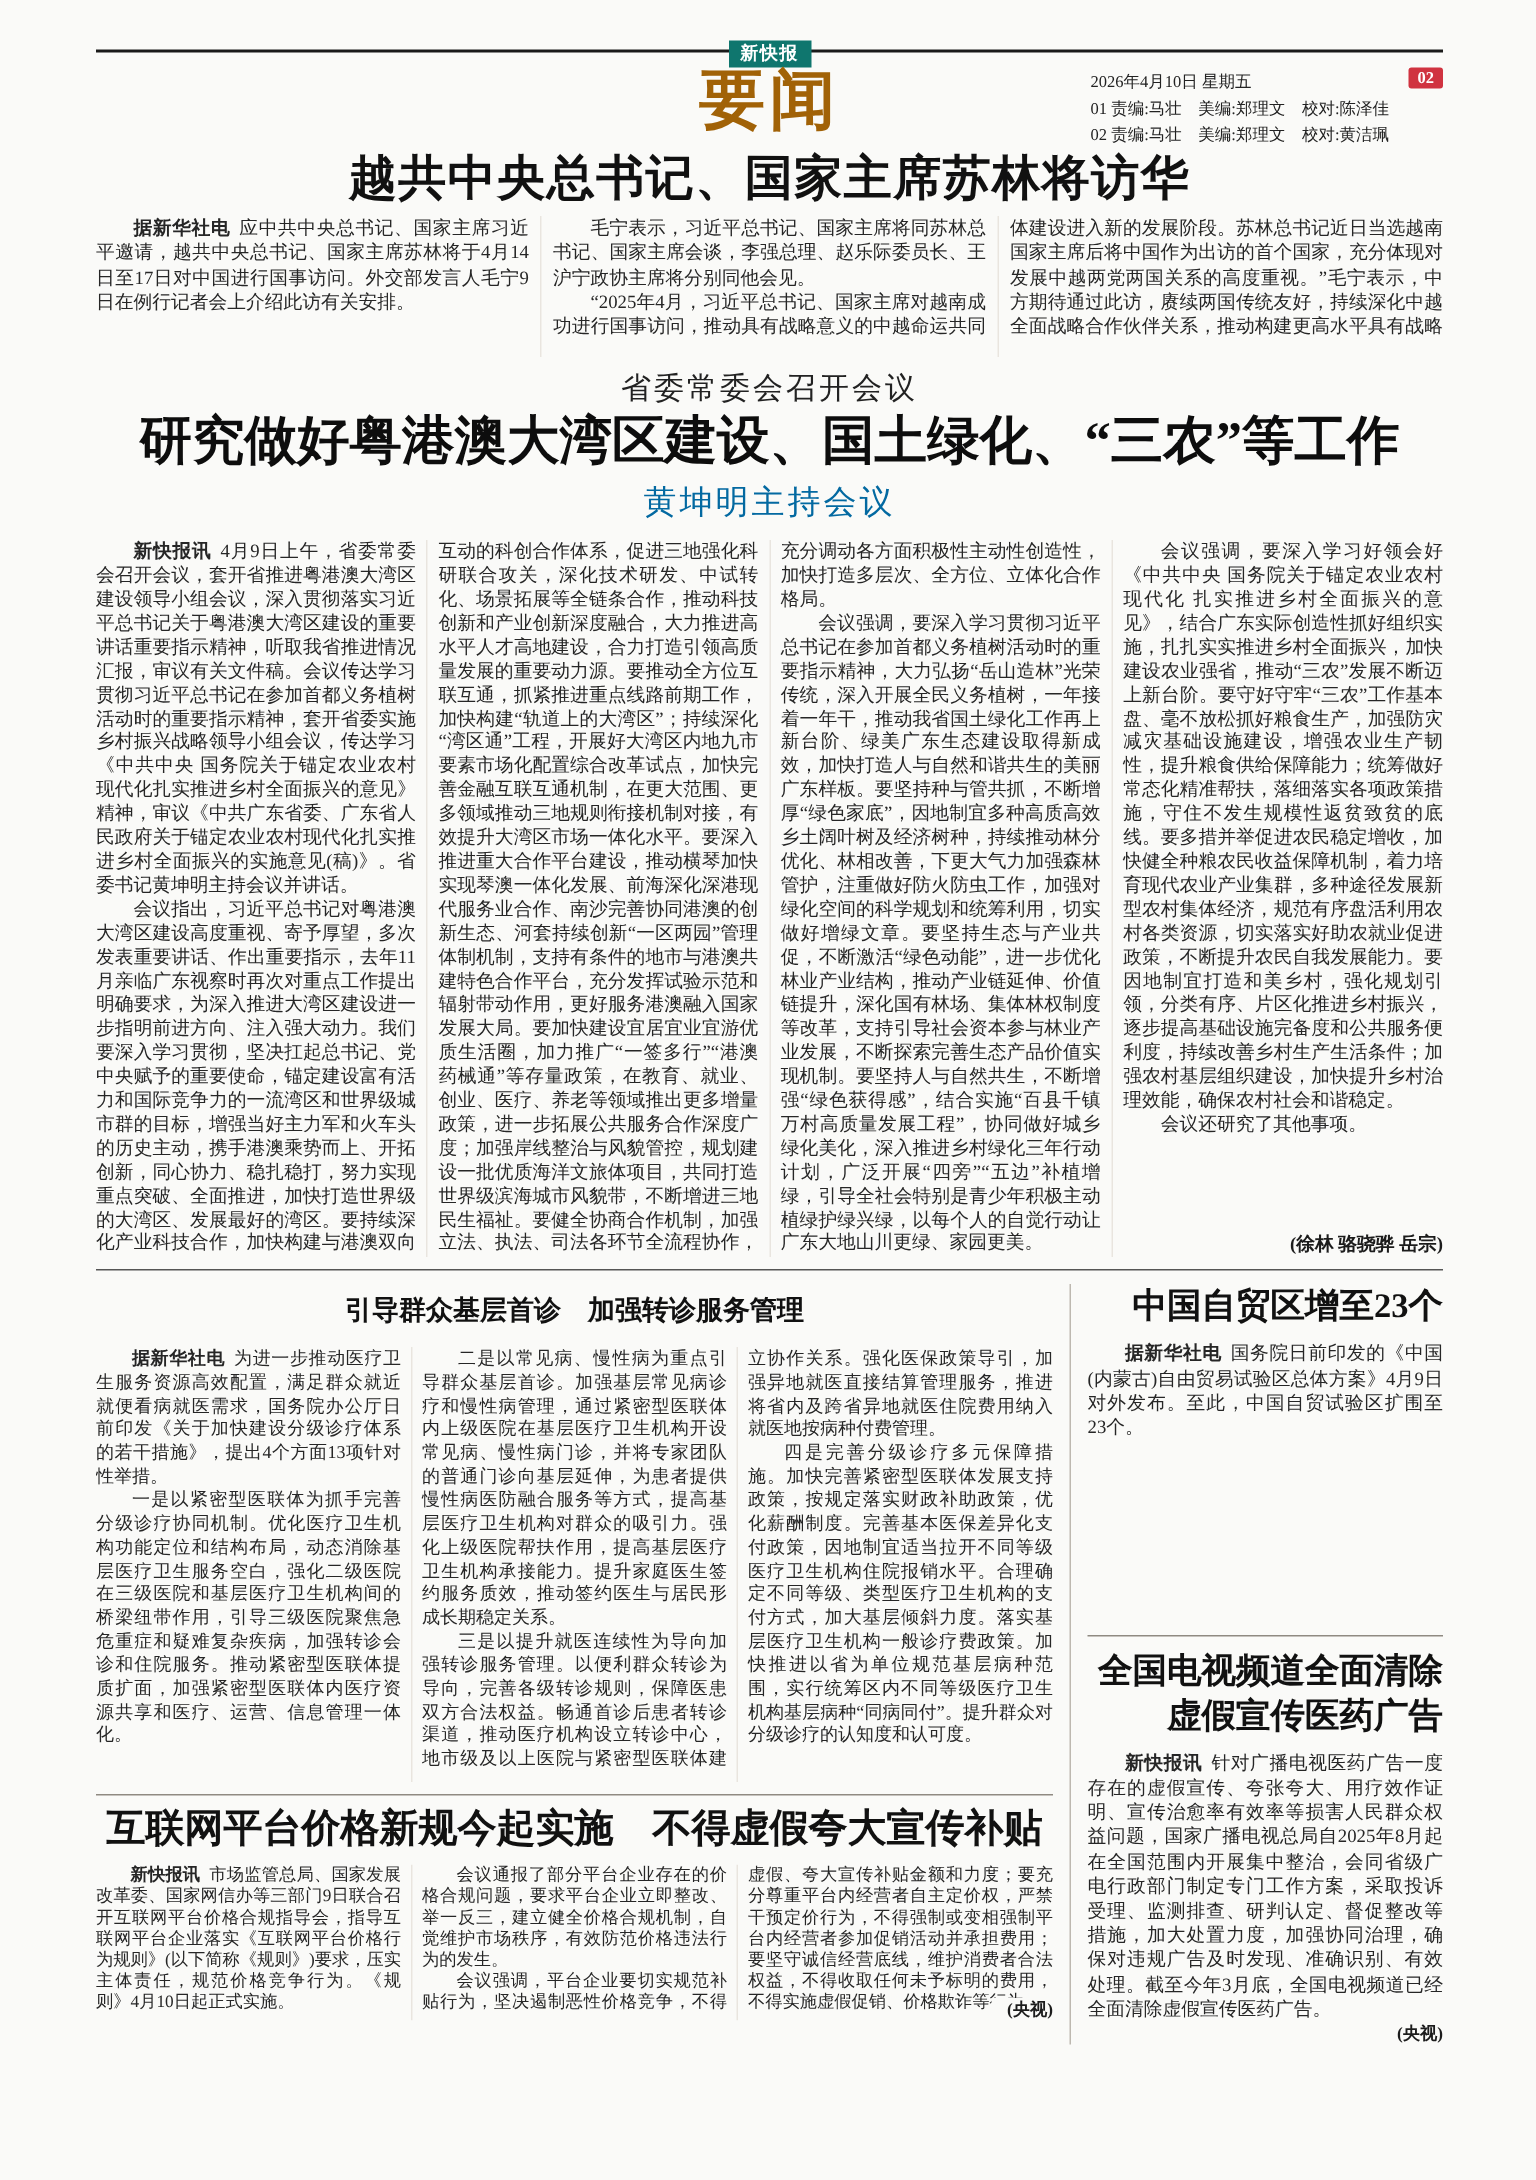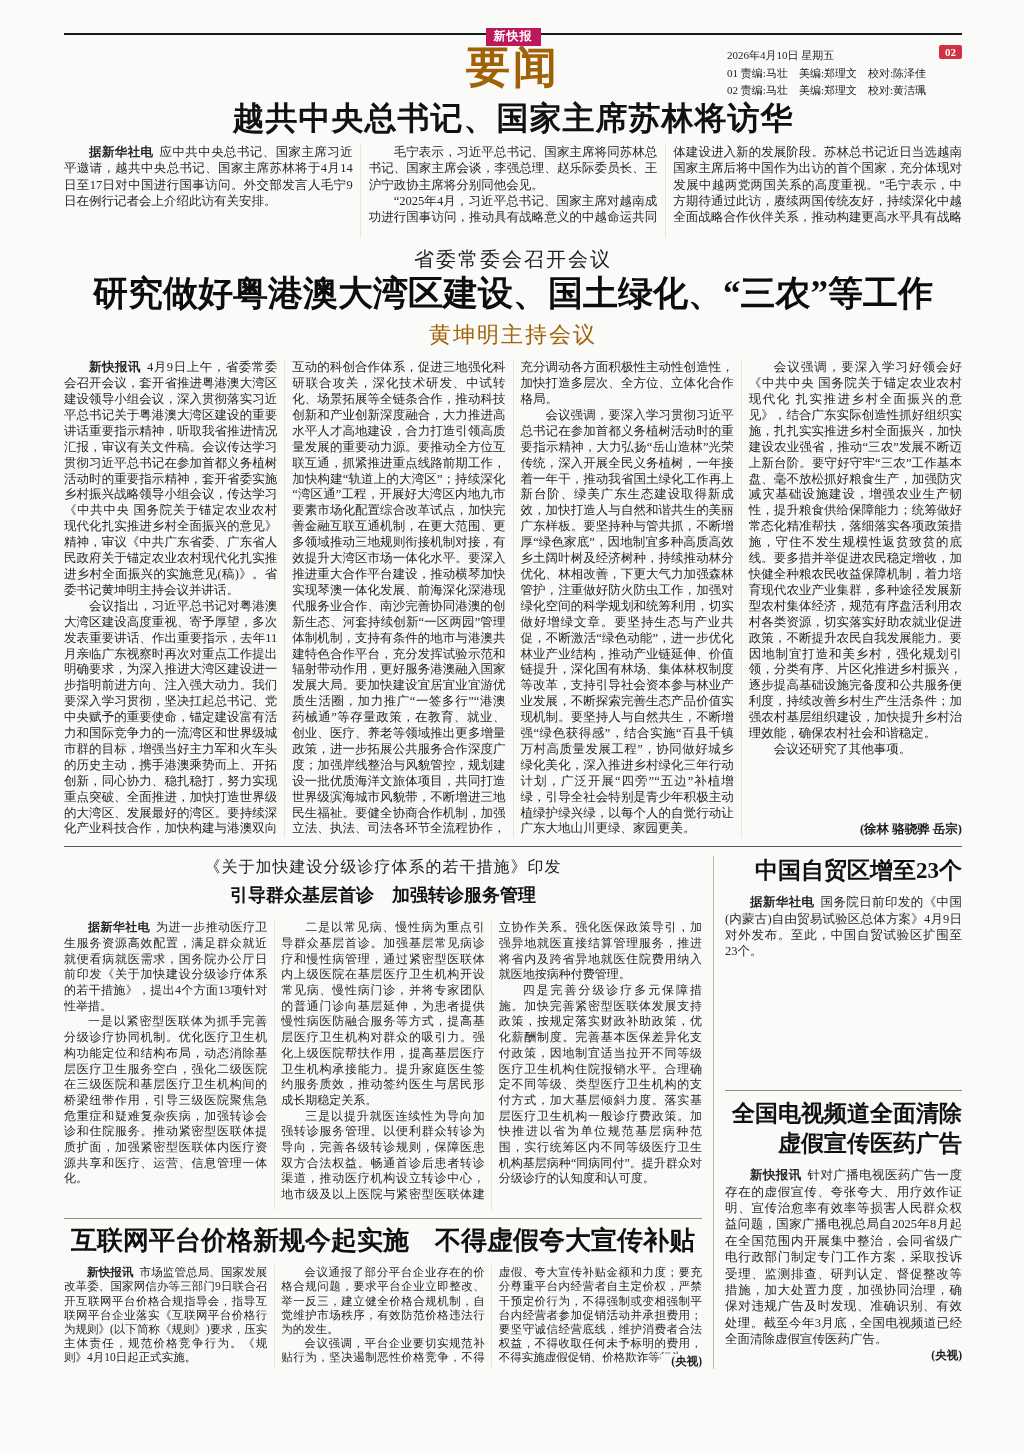--- a/index.html
+++ b/index.html
@@ -7,32 +7,32 @@
   body {
     height:1453px; overflow:hidden;
     background:#fafaf8; color:#1c1c1c;
     font-family:"Liberation Serif","DejaVu Serif",serif;
   }
   .page { width:1024px; height:1453px; padding:33px 62px 0 64px; position:relative; }
 
   
   .masthead { position:relative; border-top:2px solid #1a1a1a; height:62px; }
   .brand { position:absolute; left:50%; transform:translateX(-50%); top:-9px; text-align:center; }
-  .brand-badge { display:inline-block; background:#be185d; color:#fff; font-size:12px;
+  .brand-badge { display:inline-block; background:#0f766e; color:#fff; font-size:12px;
     line-height:1.3; padding:1px 8px; font-weight:bold; letter-spacing:1px; }
   .section-title { font-size:44px; font-weight:bold; color:#a16207; letter-spacing:3px; line-height:1.02; }
   .staff { position:absolute; right:36px; top:12px; font-size:11px; line-height:1.6; color:#222; white-space:nowrap; }
   .pagenum-badge { position:absolute; right:0; top:10px; background:#d03340; color:#fff;
     font-size:11px; font-weight:bold; padding:1px 6px; border-radius:2px; }
 
   
   .headline-xl { font-size:32px; font-weight:bold; text-align:center; color:#111; letter-spacing:1px; line-height:1.1; }
   .kicker { text-align:center; font-size:20px; color:#222; letter-spacing:2px; line-height:26px; }
   .headline-huge { font-size:35px; font-weight:bold; text-align:center; color:#0d0d0d; line-height:40px; letter-spacing:0; }
-  .subhead { text-align:center; font-size:22px; letter-spacing:2px; line-height:30px; color:#a16207; }
+  .subhead { text-align:center; font-size:22px; letter-spacing:2px; line-height:30px; color:#0369a1; }
   .body-wrap { position:relative; }
   .cols { column-fill:auto; overflow:hidden; text-align:justify; color:#262626; }
   .para { text-indent:2em; }
   .lead { font-family:"Liberation Sans","DejaVu Sans",sans-serif; font-weight:bold; margin-right:6px; }
   .attribution { position:absolute; right:0; bottom:0; background:#fafaf8; padding-left:10px; font-weight:bold; }
 
   
   .article-a { margin-top:6px; }
   .body-a { margin-top:8px; height:94px; column-count:3; column-gap:16px;
     column-rule:1px solid #e9e5df; font-size:12.5px; line-height:16.2px; }
@@ -119,21 +119,20 @@
     </div>
   </div>
 
   <hr class="rule-major">
 
   <div class="bottom-grid">
 
     <div class="bottom-left">
 
       <div>
-        <div class="kicker kicker-c">《关于加快建设分级诊疗体系的若干措施》印发</div>
         <h2 class="headline-lg">引导群众基层首诊　加强转诊服务管理</h2>
         <div class="cols body-c">
           <p class="para"><b class="lead">据新华社电</b><span>为进一步推动医疗卫生服务资源高效配置，满足群众就近就便看病就医需求，国务院办公厅日前印发《关于加快建设分级诊疗体系的若干措施》，提出4个方面13项针对性举措。</span></p>
           <p class="para">一是以紧密型医联体为抓手完善分级诊疗协同机制。优化医疗卫生机构功能定位和结构布局，动态消除基层医疗卫生服务空白，强化二级医院在三级医院和基层医疗卫生机构间的桥梁纽带作用，引导三级医院聚焦急危重症和疑难复杂疾病，加强转诊会诊和住院服务。推动紧密型医联体提质扩面，加强紧密型医联体内医疗资源共享和医疗、运营、信息管理一体化。</p>
           <p class="para">二是以常见病、慢性病为重点引导群众基层首诊。加强基层常见病诊疗和慢性病管理，通过紧密型医联体内上级医院在基层医疗卫生机构开设常见病、慢性病门诊，并将专家团队的普通门诊向基层延伸，为患者提供慢性病医防融合服务等方式，提高基层医疗卫生机构对群众的吸引力。强化上级医院帮扶作用，提高基层医疗卫生机构承接能力。提升家庭医生签约服务质效，推动签约医生与居民形成长期稳定关系。</p>
           <p class="para">三是以提升就医连续性为导向加强转诊服务管理。以便利群众转诊为导向，完善各级转诊规则，保障医患双方合法权益。畅通首诊后患者转诊渠道，推动医疗机构设立转诊中心，地市级及以上医院与紧密型医联体建立协作关系。强化医保政策导引，加强异地就医直接结算管理服务，推进将省内及跨省异地就医住院费用纳入就医地按病种付费管理。</p>
           <p class="para">四是完善分级诊疗多元保障措施。加快完善紧密型医联体发展支持政策，按规定落实财政补助政策，优化薪酬制度。完善基本医保差异化支付政策，因地制宜适当拉开不同等级医疗卫生机构住院报销水平。合理确定不同等级、类型医疗卫生机构的支付方式，加大基层倾斜力度。落实基层医疗卫生机构一般诊疗费政策。加快推进以省为单位规范基层病种范围，实行统筹区内不同等级医疗卫生机构基层病种“同病同付”。提升群众对分级诊疗的认知度和认可度。</p>
         </div>
       </div>
 

